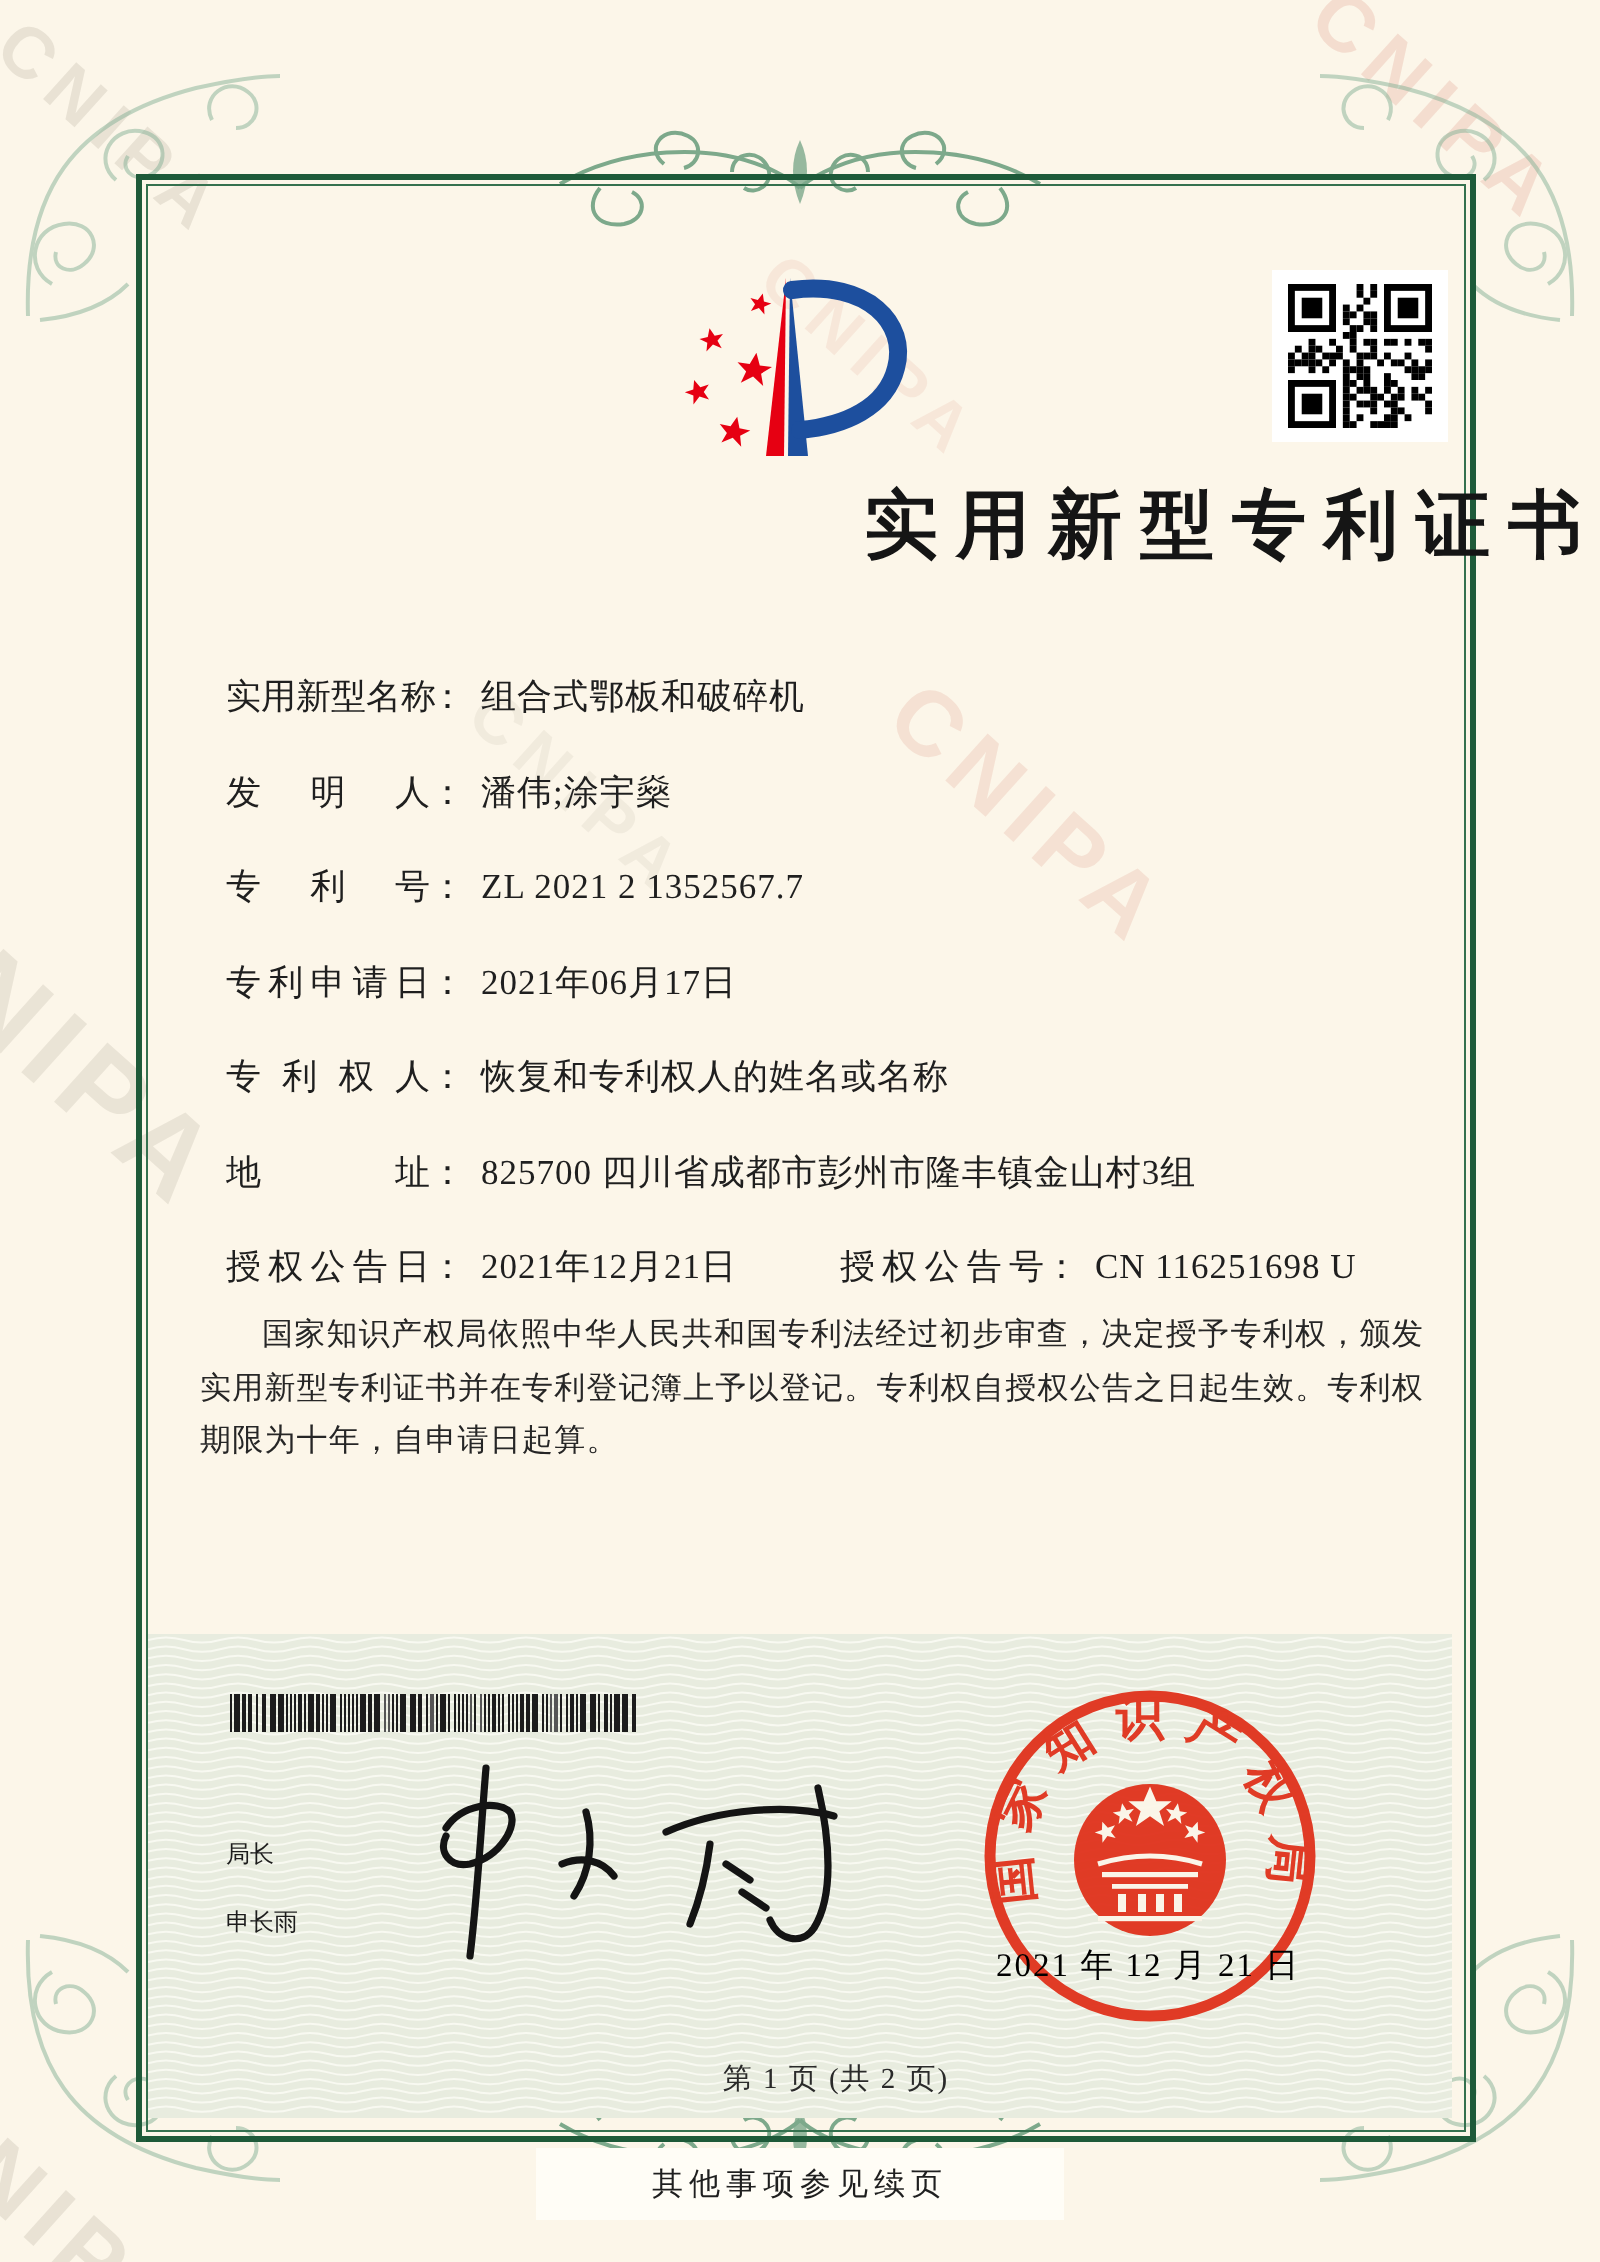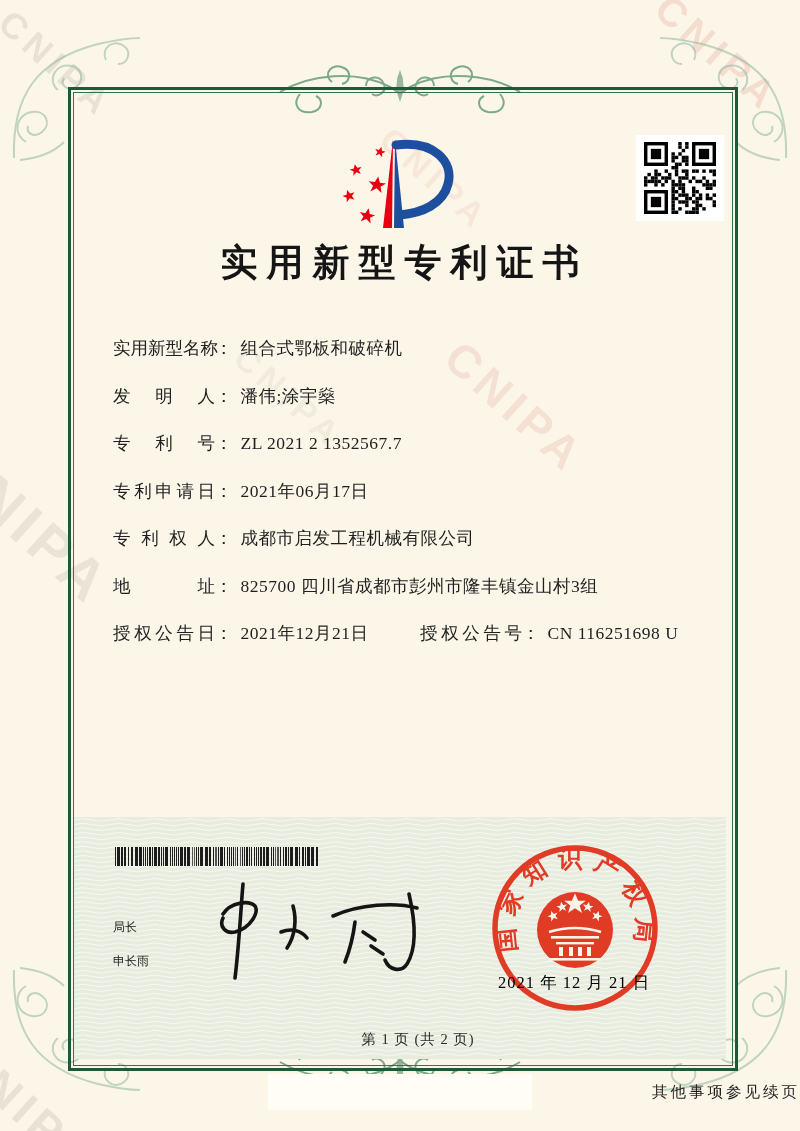--- a/index.html
+++ b/index.html
@@ -26,21 +26,21 @@
          border:3px solid #1e5a39;}
   .frame-inner{position:absolute;left:2px;top:2px;right:2px;bottom:2px;
          border:1px solid #35714f;}
   
   .orn{position:absolute;pointer-events:none;}
   
   .cert-no{position:absolute;left:100px;top:138px;font-size:17px;color:#2a2a2a;}
   .logo{position:absolute;left:336px;top:136px;}
   .qr-patch{position:absolute;left:636px;top:135px;width:88px;height:86px;background:#ffffff;}
   .qr-patch svg{position:absolute;left:8px;top:7px;}
-  .title{position:absolute;left:0;right:0;top:238px;text-align:center;
+  .title{position:absolute;left:0;right:0;top:238px;text-align:right;
          font-size:37px;font-weight:bold;letter-spacing:9px;padding-left:9px;color:#151515;}
   
   .fields{position:absolute;left:113px;top:336px;width:600px;font-size:17.5px;color:#1f1f1f;}
   .frow{position:relative;height:47.5px;line-height:24px;white-space:nowrap;}
   .flabel{display:inline-flex;justify-content:space-between;width:102px;vertical-align:top;}
   .fcolon{display:inline-block;margin-right:8px;}
   .fvalue{letter-spacing:.5px;}
   .grant-pair{position:absolute;left:307px;top:0;}
   
   .bodytext{position:absolute;left:100px;top:655px;width:612px;
@@ -53,21 +53,21 @@
           font-family:"Liberation Sans","DejaVu Sans",sans-serif;
           font-size:12px;color:#1c1c1c;line-height:34px;}
   .signature{position:absolute;left:205px;top:876px;}
   .seal{position:absolute;left:485px;top:836px;opacity:.94;}
   .seal-date{position:absolute;left:498px;top:972px;font-size:16.5px;
              letter-spacing:1px;color:#000000;white-space:nowrap;}
   .page-info{position:absolute;left:0;right:0;top:1030px;text-align:center;
              font-size:14.5px;color:#2a2a2a;letter-spacing:1px;padding-left:36px;}
   .footer-patch{position:absolute;left:268px;top:1074px;width:264px;height:36px;
                 background:#fffdf6;}
-  .footer-note{position:absolute;left:0;right:0;top:1082px;text-align:right;
+  .footer-note{position:absolute;left:0;right:0;top:1082px;text-align:center;
                font-size:15.5px;letter-spacing:3px;color:#1f1f1f;}
 </style>
 </head>
 <body>
 
 <div class="page">
 
   <svg width="0" height="0" style="position:absolute" aria-hidden="true">
     <defs>
       <path id="star5" d="M0,-6 L1.76,-1.85 6,-1.85 2.6,0.9 3.9,5 0,2.3 -3.9,5 -2.6,0.9 -6,-1.85 -1.76,-1.85 Z"></path>
@@ -361,21 +361,21 @@
           <span>请</span>
           <span>日</span>
         </span><span class="fcolon">：</span><span class="fvalue">2021年06月17日</span>
     </div>
     <div class="frow">
       <span class="flabel">
           <span>专</span>
           <span>利</span>
           <span>权</span>
           <span>人</span>
-        </span><span class="fcolon">：</span><span class="fvalue">成都市启发工程机械有限公司</span>
+        </span><span class="fcolon">：</span><span class="fvalue">恢复和专利权人的姓名或名称</span>
     </div>
     <div class="frow">
       <span class="flabel">
           <span>地</span>
           <span>址</span>
         </span><span class="fcolon">：</span><span class="fvalue">825700 四川省成都市彭州市隆丰镇金山村3组</span>
     </div>
     <div class="frow">
       <span class="flabel">
           <span>授</span>
@@ -390,20 +390,21 @@
             <span>权</span>
             <span>公</span>
             <span>告</span>
             <span>号</span>
           </span><span class="fcolon">：</span><span class="fvalue">CN 116251698 U</span>
       </span>
     </div>
   </div>
 
   <div class="bodytext">
+    <p>国家知识产权局依照中华人民共和国专利法经过初步审查，决定授予专利权，颁发实用新型专利证书并在专利登记簿上予以登记。专利权自授权公告之日起生效。专利权期限为十年，自申请日起算。</p>
   </div>
 
   <svg class="barcode" id="barcode" width="205" height="19" viewBox="0 0 205 19">
       <rect x="0" y="0" width="1" height="19" fill="#1c1c1c"></rect>
       <rect x="2" y="0" width="3" height="19" fill="#1c1c1c"></rect>
       <rect x="6" y="0" width="2" height="19" fill="#1c1c1c"></rect>
       <rect x="9" y="0" width="2" height="19" fill="#1c1c1c"></rect>
       <rect x="13" y="0" width="1" height="19" fill="#1c1c1c"></rect>
       <rect x="16" y="0" width="2" height="19" fill="#1c1c1c"></rect>
       <rect x="20" y="0" width="3" height="19" fill="#1c1c1c"></rect>

